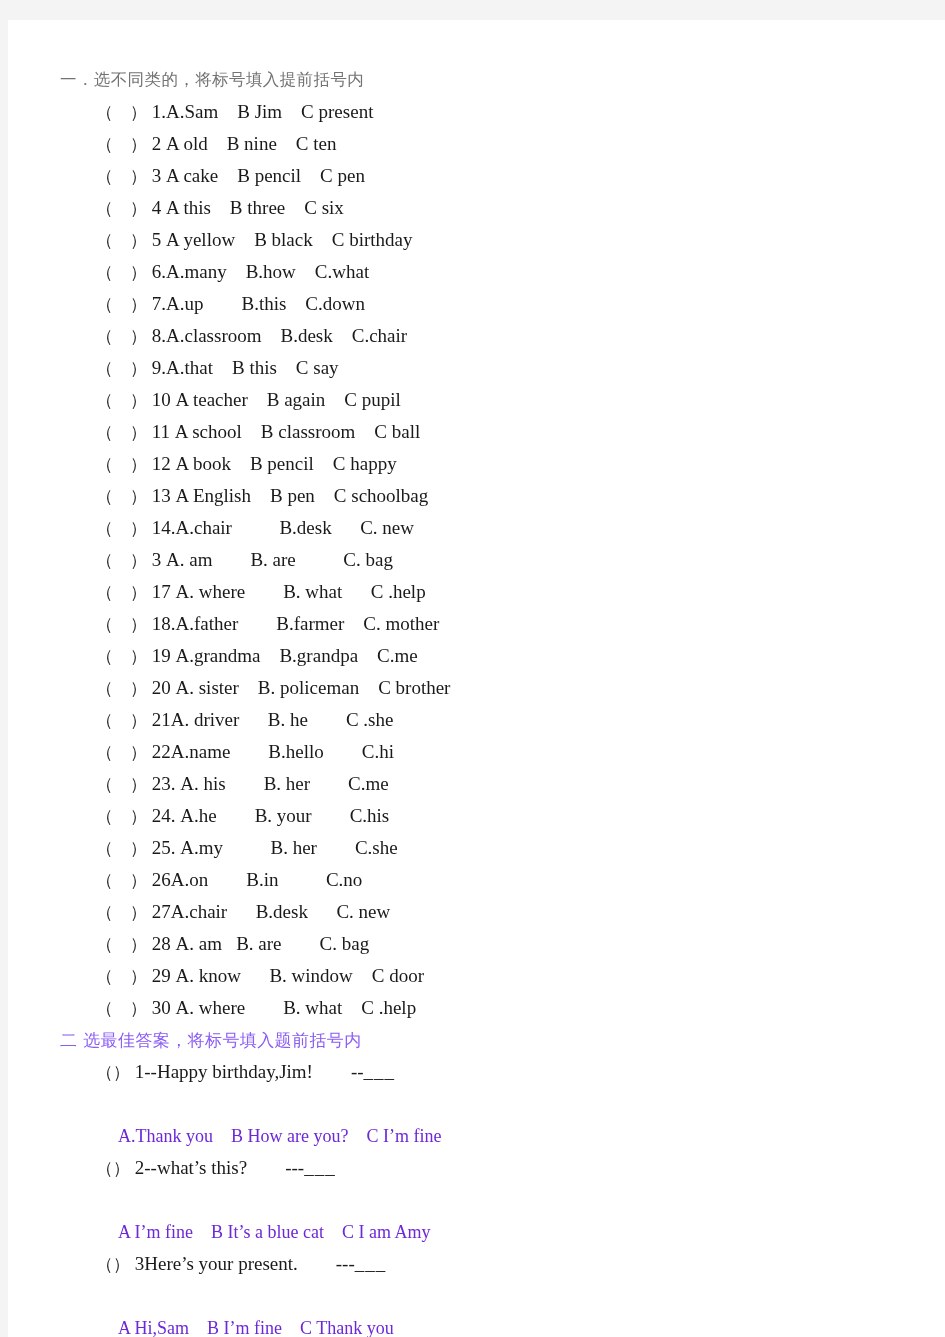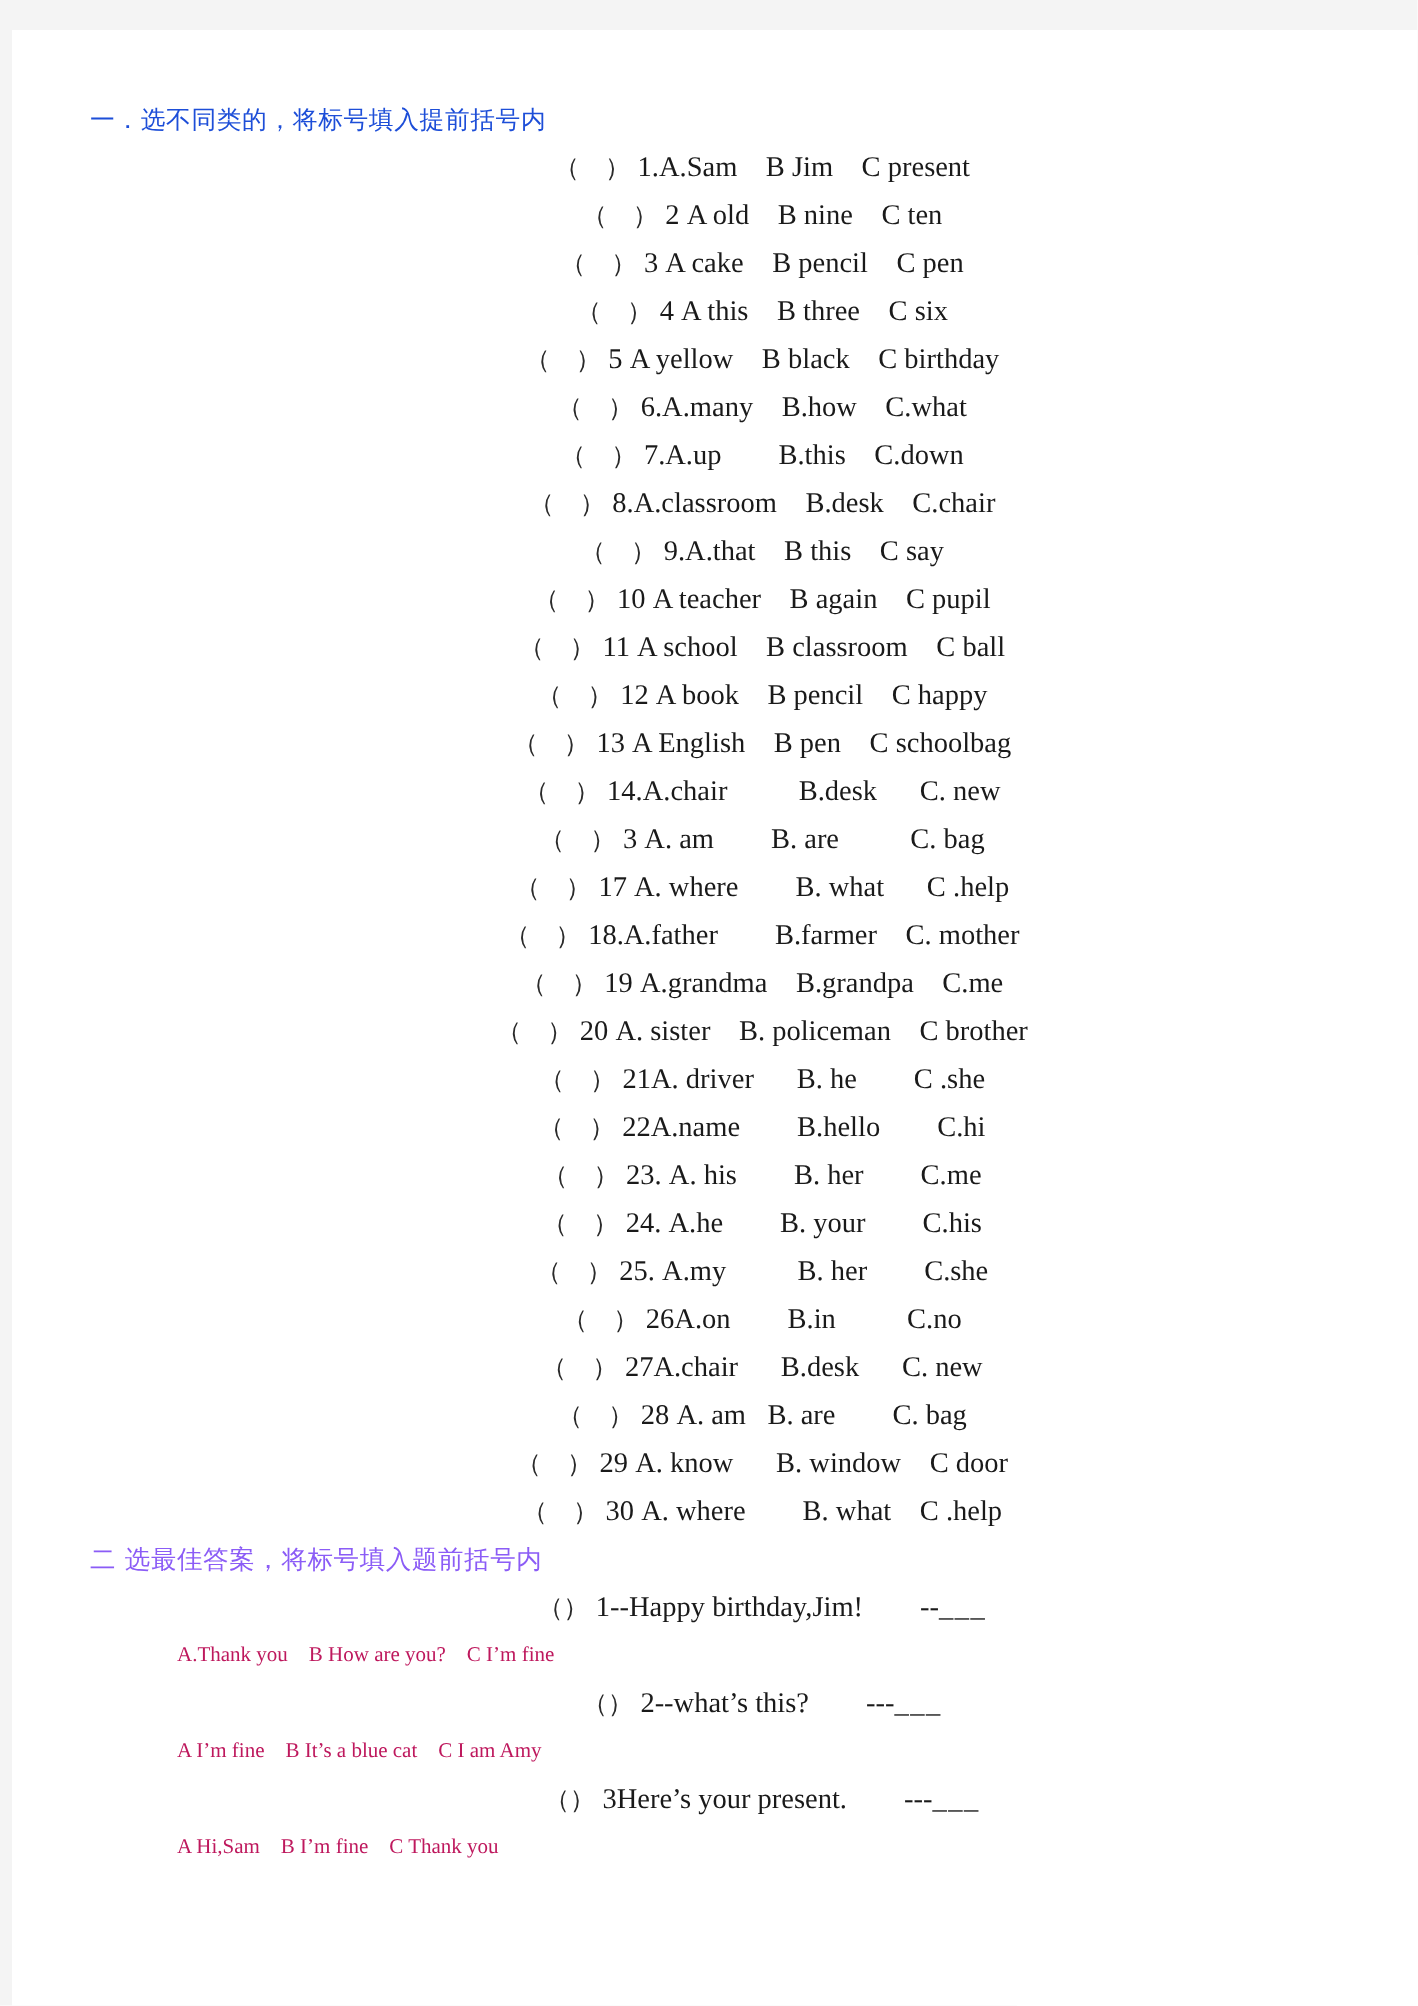--- a/index.html
+++ b/index.html
@@ -25,47 +25,47 @@
   .doc {
     position: absolute;
     left: 52px;
     top: 44px;
     width: 860px;
   }
   .heading {
     font-family: "DejaVu Sans", sans-serif;
     font-size: 16.5px;
     line-height: 32px;
-    color: #1d4ed8;
+    color: #737373;
     white-space: pre;
     letter-spacing: 0.4px;
   }
   .heading.secondary {
     color: #8b5cf6;
     font-size: 17px;
   }
   .qline {
     font-size: 19px;
     line-height: 32px;
     color: #1a1a1a;
     white-space: pre;
     padding-left: 36px;
-    text-align: center;
   }
   .qline .paren {
     font-family: "DejaVu Sans", sans-serif;
     font-size: 17px;
     color: #2a2a2a;
   }
   .aline {
-    font-size: 14px;
+    font-size: 18px;
     line-height: 32px;
-    color: #be185d;
+    color: #6d28d9;
     white-space: pre;
     padding-left: 58px;
+    margin-top: 32px;
   }
   .blank {
     letter-spacing: 1px;
   }
 </style>
 </head>
 <body>
 
 <div id="page">
   <div class="doc">

